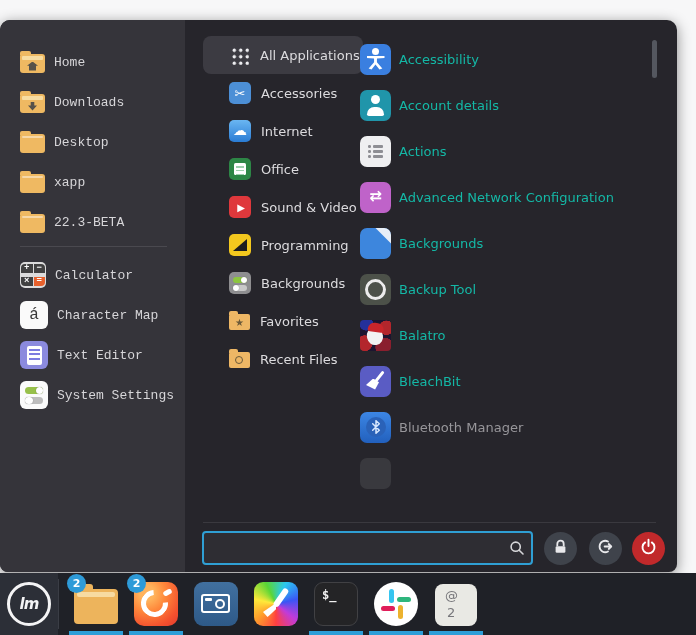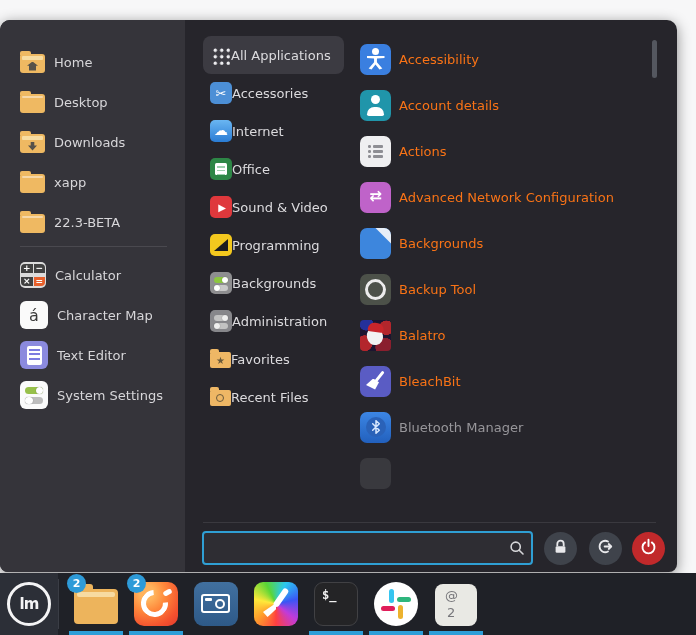--- a/index.html
+++ b/index.html
@@ -4,33 +4,33 @@
 <style>
   html,body{margin:0;padding:0;}
   body{width:696px;height:635px;position:relative;overflow:hidden;background:#f7f7f8;
        font-family:"DejaVu Sans","Liberation Sans",sans-serif;-webkit-font-smoothing:antialiased;}
   .stage{position:absolute;inset:0;}
 
   
   .menu{position:absolute;left:0;top:20px;width:677px;height:552px;background:#26252b;
         border-radius:10px 10px 8px 8px;overflow:hidden;box-shadow:0 3px 14px rgba(0,0,0,.45);}
   .sidebar{position:absolute;left:0;top:0;width:185px;height:100%;background:#35343a;}
-  .s-row{height:40px;display:flex;align-items:center;padding-left:20px;gap:9px;cursor:default;}
+  .s-row{height:40px;display:flex;align-items:center;padding-left:20px;gap:9px;cursor:default;font-family:Liberation Mono, monospace;}
   .s-lbl{color:#d7d6d9;font-size:13px;white-space:nowrap;}
   #sidebar-places{position:absolute;left:0;top:22px;right:0;}
   .s-sep{height:1px;background:#4a494f;margin:4px 18px 8px 20px;}
 
-  .c-row{position:relative;height:38px;display:flex;align-items:center;padding-left:7px;width:134px;}
+  .c-row{position:relative;height:38px;display:flex;align-items:center;padding-left:26px;gap:10px;width:134px;}
   .c-row.selected{background:#3c3b42;border-radius:8px;}
   .c-lbl{color:#dcdbde;font-size:13px;white-space:nowrap;}
   #categories{position:absolute;left:203px;top:16px;width:150px;}
 
   #apps-list{position:absolute;left:357px;top:16px;width:292px;height:478px;overflow:hidden;}
   .a-row{height:46px;display:flex;align-items:center;padding-left:3px;gap:8px;}
-  .a-lbl{color:#f97316;font-size:13px;white-space:nowrap;}
+  .a-lbl{color:#14b8a6;font-size:13px;white-space:nowrap;}
   .a-lbl.dim{color:#97969a;}
 
   .scrollthumb{position:absolute;left:652px;top:20px;width:5px;height:38px;background:#54575f;border-radius:3px;}
 
   .m-sep{position:absolute;left:203px;top:502px;width:453px;height:1px;background:#3a393f;}
 
   .search-wrap{position:absolute;left:202px;top:511px;width:331px;height:34px;}
   .search-input{position:absolute;inset:0;background:#2e2d33;border:2px solid #2f9fd4;border-radius:4px;
         color:#e8e8ea;font-size:13px;padding:0 30px 0 9px;outline:none;box-sizing:border-box;
         font-family:"DejaVu Sans","Liberation Sans",sans-serif;}
@@ -166,21 +166,21 @@
   .bleachbit-icon{width:31px;height:31px;border-radius:7px;background:#5a5cc4;}
   .bleachbit-icon::before{content:"";position:absolute;left:17.5px;top:4px;width:3px;height:13px;background:#fff;border-radius:1.5px;transform:rotate(38deg);}
   .bleachbit-icon::after{content:"";position:absolute;left:6px;top:13px;width:13px;height:11px;background:#fff;
     clip-path:polygon(55% 0,100% 35%,70% 100%,0 60%);}
   .bluetooth-icon{width:31px;height:31px;border-radius:7px;background:linear-gradient(#3c86e4,#2260bd);}
   .bluetooth-icon::before{content:"";position:absolute;left:5.5px;top:5.5px;width:20px;height:20px;border-radius:50%;background:#2a62b8;}
   .bluetooth-icon svg{position:relative;z-index:1;}
   .partial-app-icon{width:31px;height:31px;border-radius:7px;background:#39393e;}
 
   
-  .mint-logo-icon{width:44px;height:44px;border-radius:50%;border:3.2px solid #f4f4f5;box-sizing:border-box;}
+  .mint-logo-icon{width:44px;height:44px;border-radius:50%;border:3.2px solid #f4f4f5;box-sizing:border-box;font-style:italic;}
   .mintmono{color:#f4f4f5;font-weight:bold;font-size:15px;letter-spacing:-1px;}
   .files-icon{width:44px;height:35px;background:#edb45c;border-radius:3px 4px 4px 4px;margin-top:5px;}
   .files-icon::before{content:"";position:absolute;left:0;top:-5px;width:19px;height:6px;background:#edb45c;border-radius:3px 3px 0 0;}
   .files-icon::after{content:"";position:absolute;left:3px;right:3px;top:3px;height:5px;background:#f7dba2;border-radius:2px;}
   .firefox-icon{width:44px;height:44px;border-radius:10px;
     background:radial-gradient(circle at 30% 25%,#ffb35c 0 16%,#ff8a3c 40%,#f4522e 75%,#e23b2e);}
   .firefox-icon::before{content:"";position:absolute;left:7px;top:8px;width:27px;height:27px;border:5px solid #fff;
     border-radius:50%;border-top-color:transparent;transform:rotate(40deg);box-sizing:border-box;}
   .firefox-icon::after{content:"";position:absolute;right:6px;top:8px;width:9px;height:5px;background:#fff;border-radius:3px;transform:rotate(-28deg);}
   .screenshot-tool-icon{width:44px;height:44px;border-radius:9px;background:linear-gradient(#41709f,#2e5a88);}
@@ -212,28 +212,28 @@
   <div class="menu">
     <div class="sidebar">
       <div id="sidebar-places">
           <div class="s-row">
             <span class="icn home-folder-icon">
               <i class="fg house"></i>
             </span>
             <span class="s-lbl">Home</span>
           </div>
           <div class="s-row">
-            <span class="icn desktop-folder-icon"></span>
-            <span class="s-lbl">Desktop</span>
-          </div>
-          <div class="s-row">
             <span class="icn downloads-folder-icon">
               <i class="fg arrow"></i>
             </span>
             <span class="s-lbl">Downloads</span>
+          </div>
+          <div class="s-row">
+            <span class="icn desktop-folder-icon"></span>
+            <span class="s-lbl">Desktop</span>
           </div>
           <div class="s-row">
             <span class="icn plain-folder-icon"></span>
             <span class="s-lbl">xapp</span>
           </div>
           <div class="s-row">
             <span class="icn plain-folder-icon"></span>
             <span class="s-lbl">22.3-BETA</span>
           </div>
           <div class="s-sep"></div>
@@ -295,27 +295,20 @@
         <div class="c-row">
           <span class="icn programming-icon"></span>
           <span class="c-lbl">Programming</span>
         </div>
         <div class="c-row">
           <span class="icn preferences-icon">
             <i class="tg on"></i>
             <i class="tg off"></i>
           </span>
           <span class="c-lbl">Backgrounds</span>
-        </div>
-        <div class="c-row">
-          <span class="icn administration-icon">
-            <i class="tg on"></i>
-            <i class="tg off"></i>
-          </span>
-          <span class="c-lbl">Administration</span>
         </div>
         <div class="c-row">
           <span class="icn favorites-folder-icon">
             <i class="g">★</i>
           </span>
           <span class="c-lbl">Favorites</span>
         </div>
         <div class="c-row">
           <span class="icn recent-files-folder-icon"></span>
           <span class="c-lbl">Recent Files</span>

